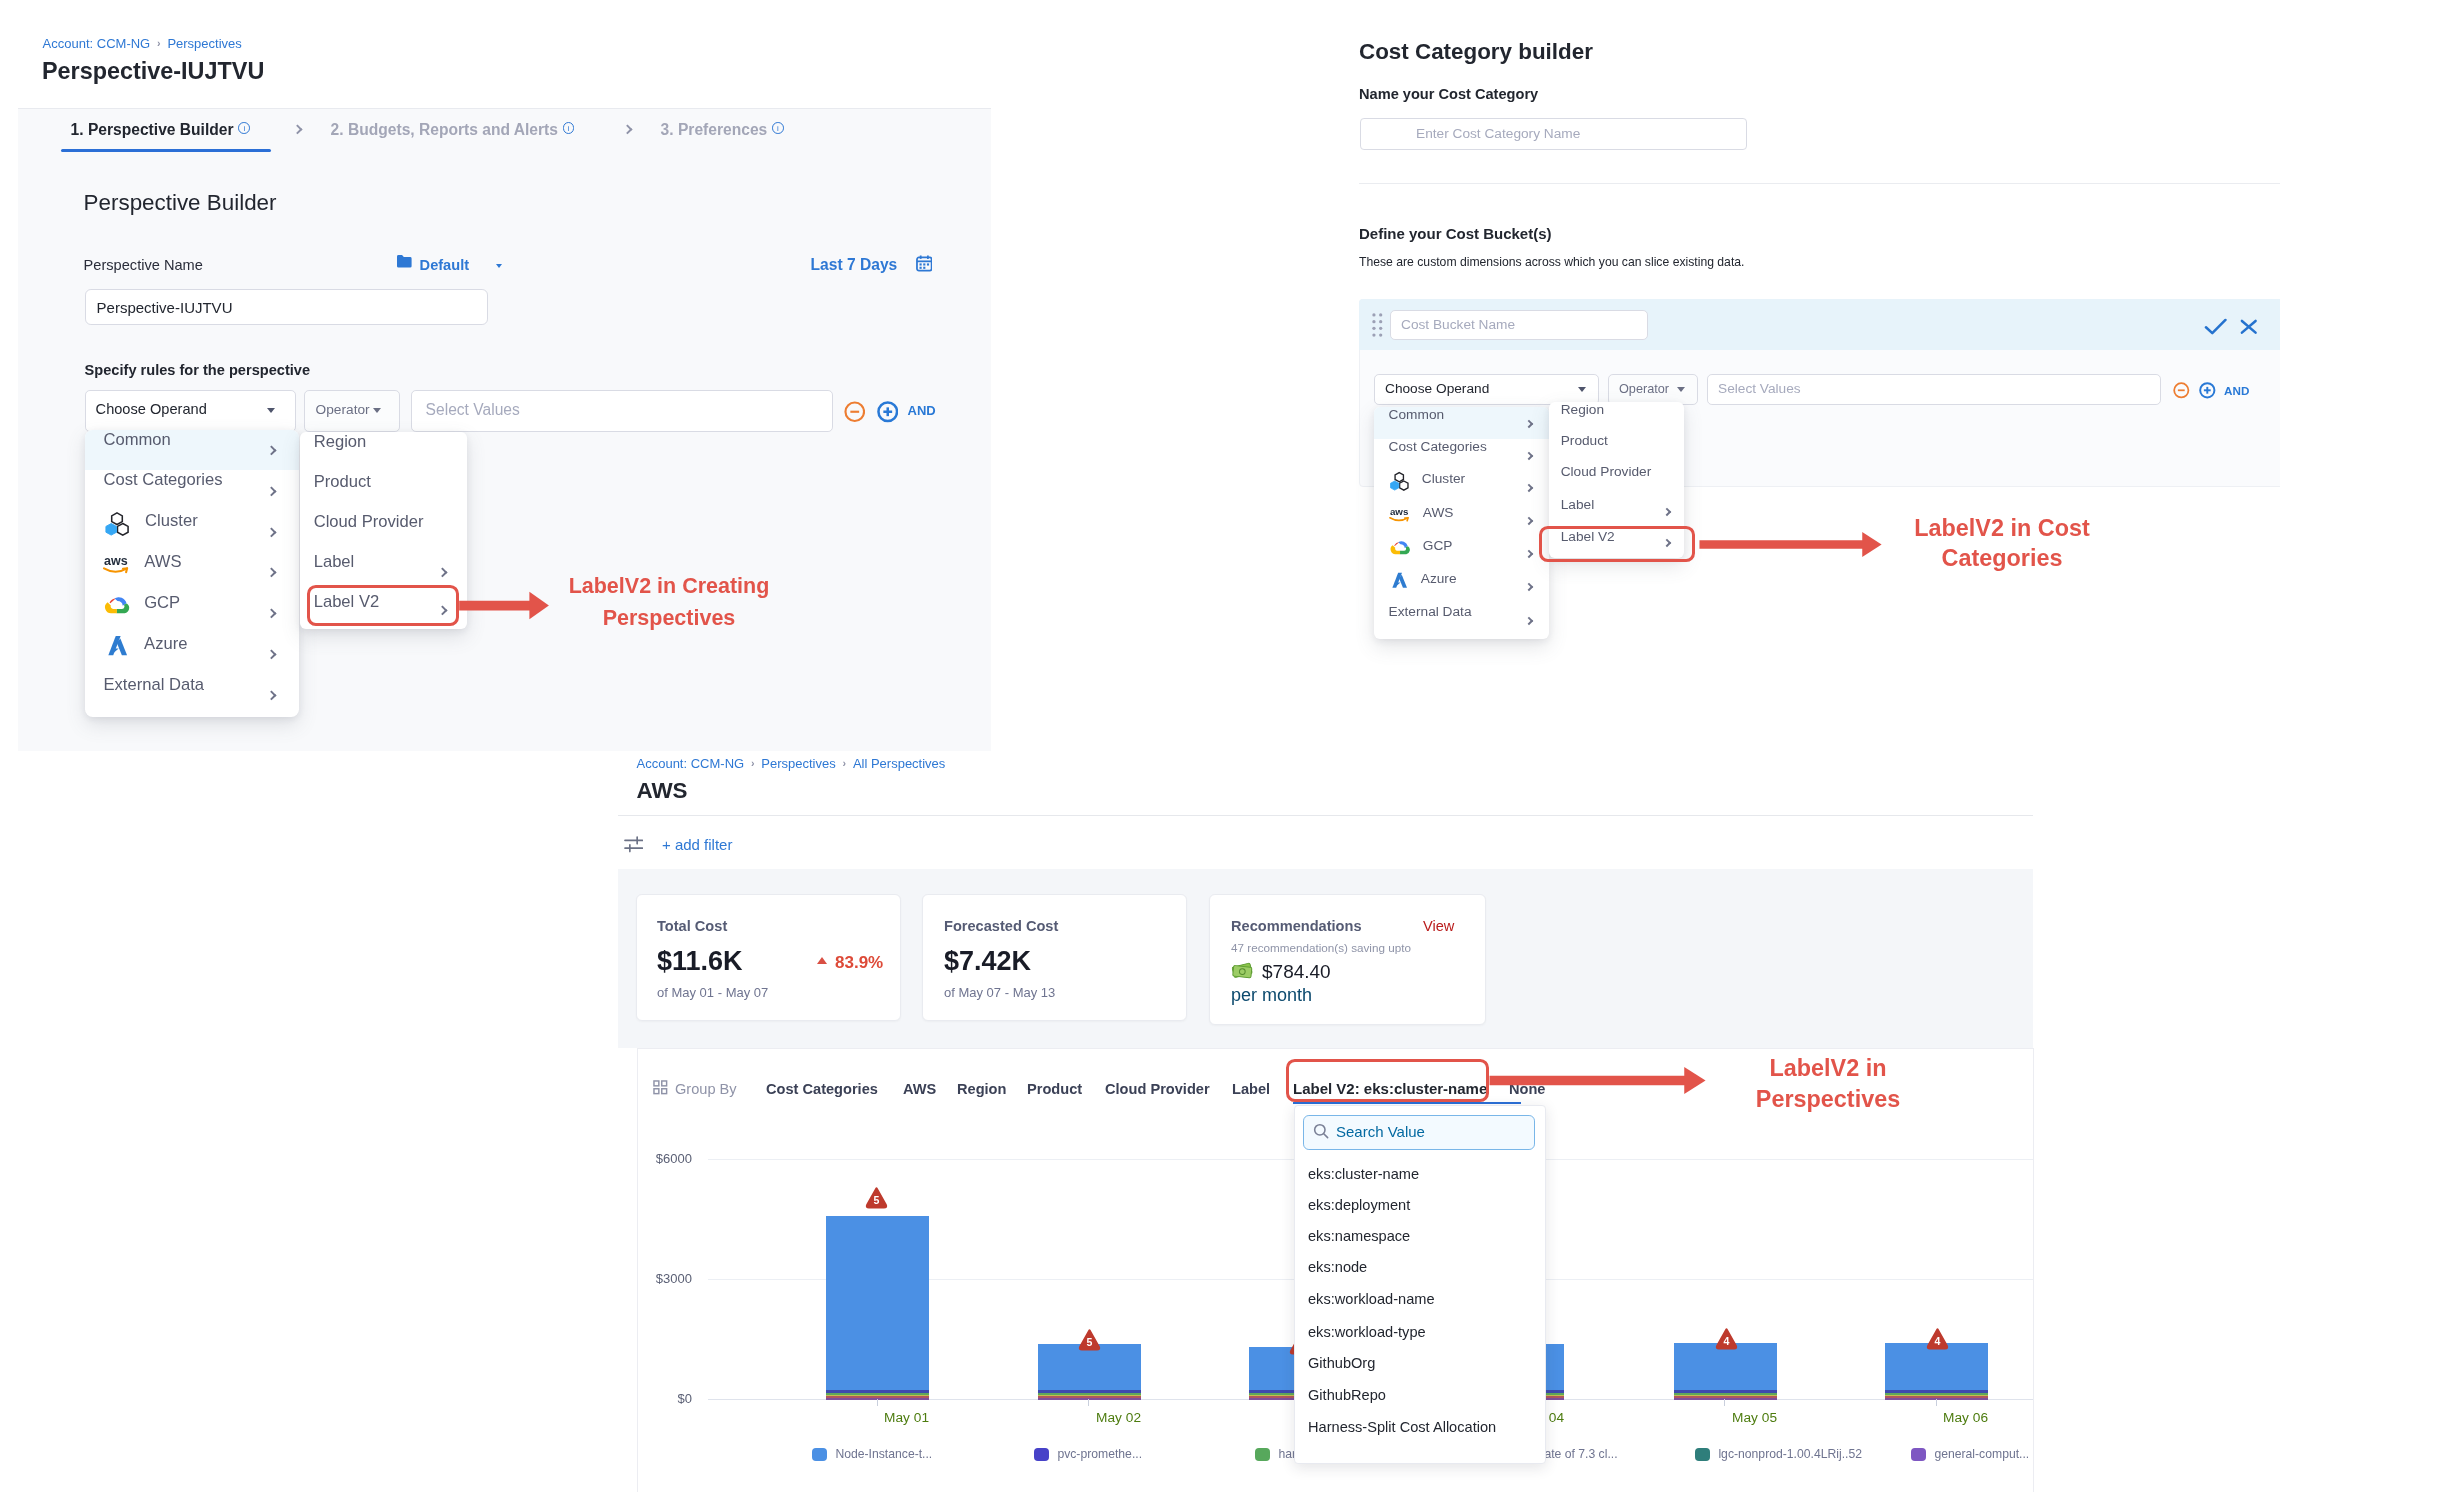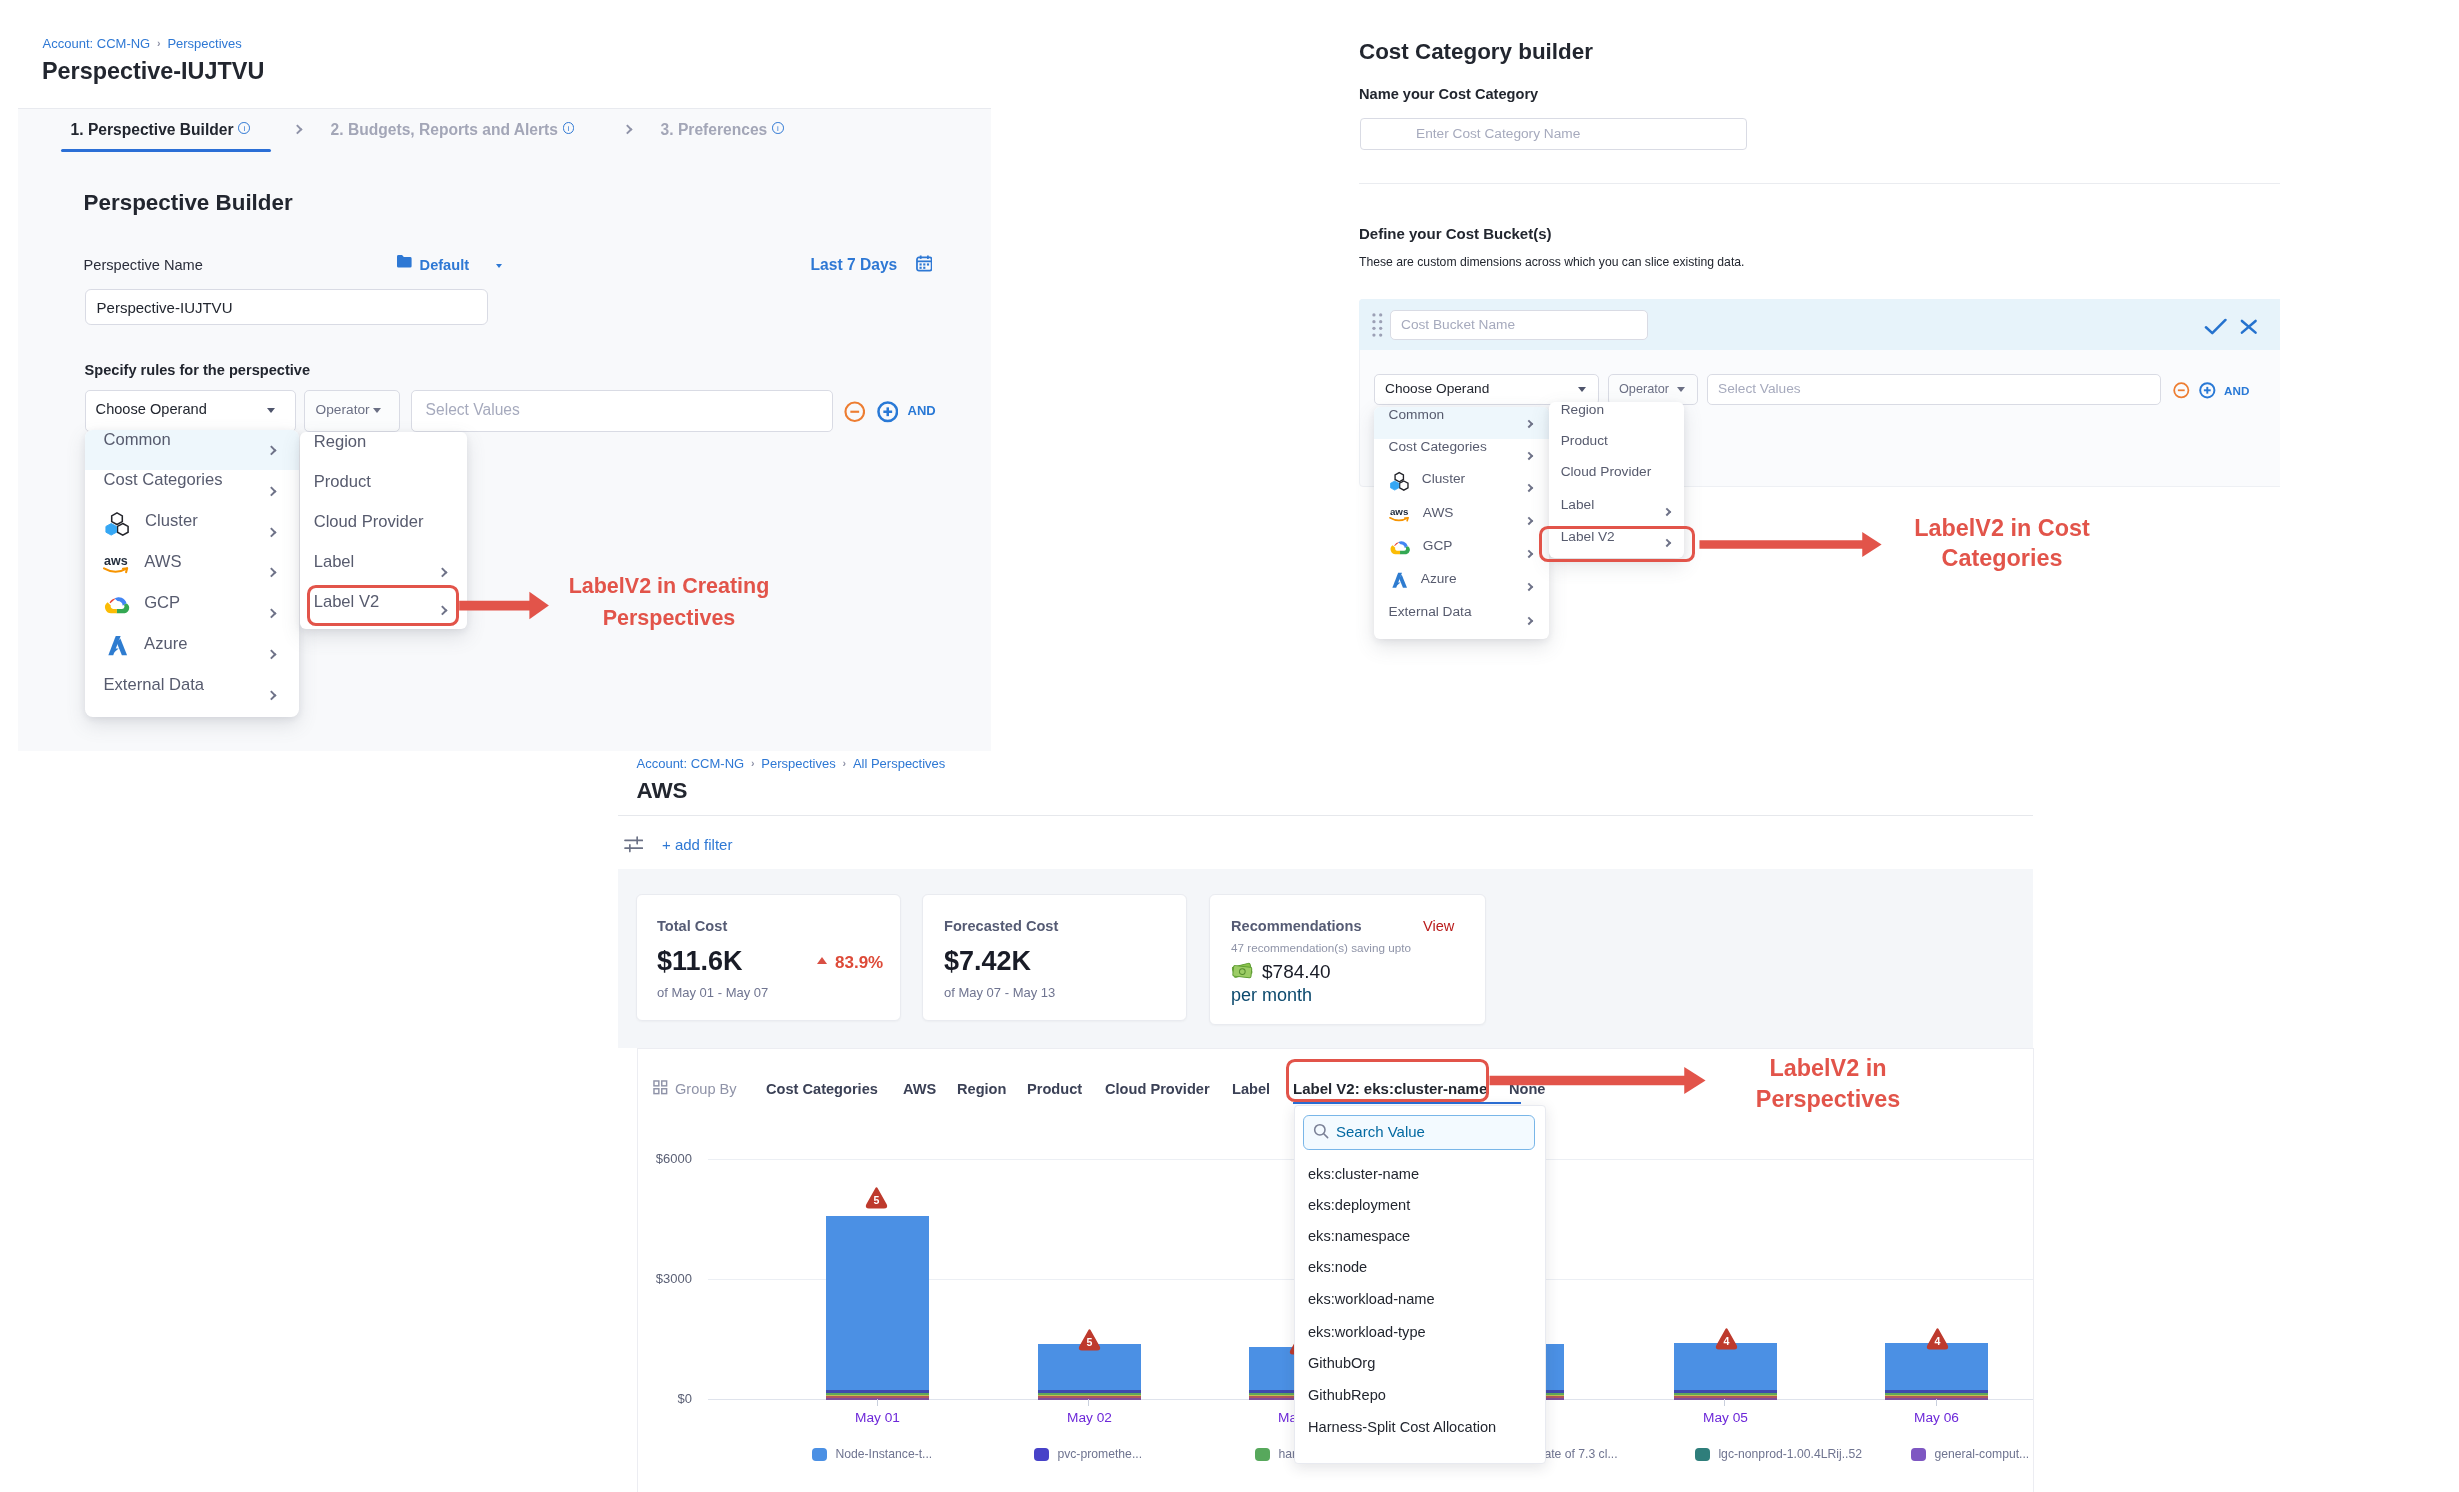--- a/index.html
+++ b/index.html
@@ -15,21 +15,21 @@
 .chev{width:6.8px;height:6.8px;border-right:2px solid #6e7288;border-bottom:2px solid #6e7288;transform:rotate(-45deg);position:absolute}
 .caret{width:0;height:0;border-left:4.9px solid transparent;border-right:4.9px solid transparent;border-top:5.9px solid #4f556c;position:absolute}
 .redbox{position:absolute;border:3.9px solid #e2544a;border-radius:8.8px;z-index:9}
 .ann{position:absolute;color:#e2544a;font-weight:700;text-align:center;line-height:31px;z-index:9}
 .card{position:absolute;background:#fff;border:1px solid #e9ebf0;border-radius:5.9px;box-shadow:0 1px 2px rgba(40,41,61,.04)}
 .gb{font-weight:700;color:#3b4156;font-size:14.6px;position:absolute;top:0;line-height:44px}
 .ddi{position:absolute;left:13.7px;width:234px;font-size:14.6px;color:#22262f;line-height:31px;z-index:7}
 .icirc{display:inline-block;width:11.7px;height:11.7px;border:1.3px solid #2e78d4;border-radius:50%;position:relative;top:-3.9px;margin-left:4.9px;text-align:center;font-size:7.8px;line-height:11.7px;color:#2e78d4;font-style:normal;font-weight:400}
 .stripes{height:9.8px}
 .stripes::before{content:"";display:block;height:9.8px;background:linear-gradient(#3d49ae 0 2.9px,#5fa75b 2.9px 4.9px,#c2be4e 4.9px 6.3px,#b0565e 6.3px 8.3px,#7e4e9a 8.3px 9.8px)}
-.xlab{width:103px;text-align:center;font-size:13.7px;color:#6d28d9}
+.xlab{width:103px;text-align:right;font-size:13.7px;color:#4d7c0f}
 .leg{position:absolute;top:1447px;display:flex;align-items:flex-end}
 .sq{width:14.6px;height:12.7px;border-radius:3.9px;display:inline-block;box-shadow:0 0 0 2.9px #fff}
 .lt{margin-left:8.8px;font-size:12.2px;color:#6f7490;white-space:nowrap}
 </style>
 </head>
 <body>
 <div id="page">
 
 <div class="abs" style="left:17.6px;top:27px;width:973px;height:724px;background:#fff;">
 
@@ -39,21 +39,21 @@
 
   <div class="abs" style="left:24.4px;top:31px;font-size:23.4px;font-weight:700;color:#22262f">Perspective-IUJTVU</div>
 
   <div class="abs" style="left:53px;top:94px;font-size:15.6px;font-weight:700;color:#22262f">1. Perspective Builder<i class="icirc">i</i></div>
   <div class="abs chev" style="left:276px;top:99px;border-color:#8f93a8"></div>
   <div class="abs" style="left:313px;top:94px;font-size:15.6px;font-weight:700;color:#a3a6b7">2. Budgets, Reports and Alerts<i class="icirc">i</i></div>
   <div class="abs chev" style="left:606px;top:99px;border-color:#8f93a8"></div>
   <div class="abs" style="left:643px;top:94px;font-size:15.6px;font-weight:700;color:#a3a6b7">3. Preferences<i class="icirc">i</i></div>
   <div class="abs" style="left:43px;top:122px;width:210px;height:2.9px;background:#2b6fd6;border-radius:2px"></div>
 
-  <div class="abs" style="left:66px;top:163px;font-size:22.4px;font-weight:700;color:#22262f">Perspective Builder</div>
+  <div class="abs" style="left:66px;top:163px;font-size:22.4px;font-weight:400;color:#22262f">Perspective Builder</div>
 
   <div class="abs" style="left:66px;top:230px;font-size:14.6px;color:#2a2d3a;font-weight:400">Perspective Name</div>
   <div class="abs" style="left:378px;top:227px;">
     <svg width="16.6" height="14.6" viewBox="0 0 17 15">
           <path d="M1 2.5 Q1 1 2.5 1 L6.2 1 L8 3 L14.5 3 Q16 3 16 4.5 L16 12.5 Q16 14 14.5 14 L2.5 14 Q1 14 1 12.5 Z" fill="#2e78d4"></path>
         </svg>
   </div>
   <div class="abs" style="left:402px;top:230px;font-size:14.6px;font-weight:700;color:#2e78d4">Default</div>
   <div class="abs caret" style="left:478px;top:237px;border-top-color:#2e78d4;border-left-width:3.9px;border-right-width:3.9px;border-top-width:4.9px"></div>
   <div class="abs" style="left:793px;top:229px;font-size:15.6px;font-weight:700;color:#2e78d4">Last 7 Days</div>

